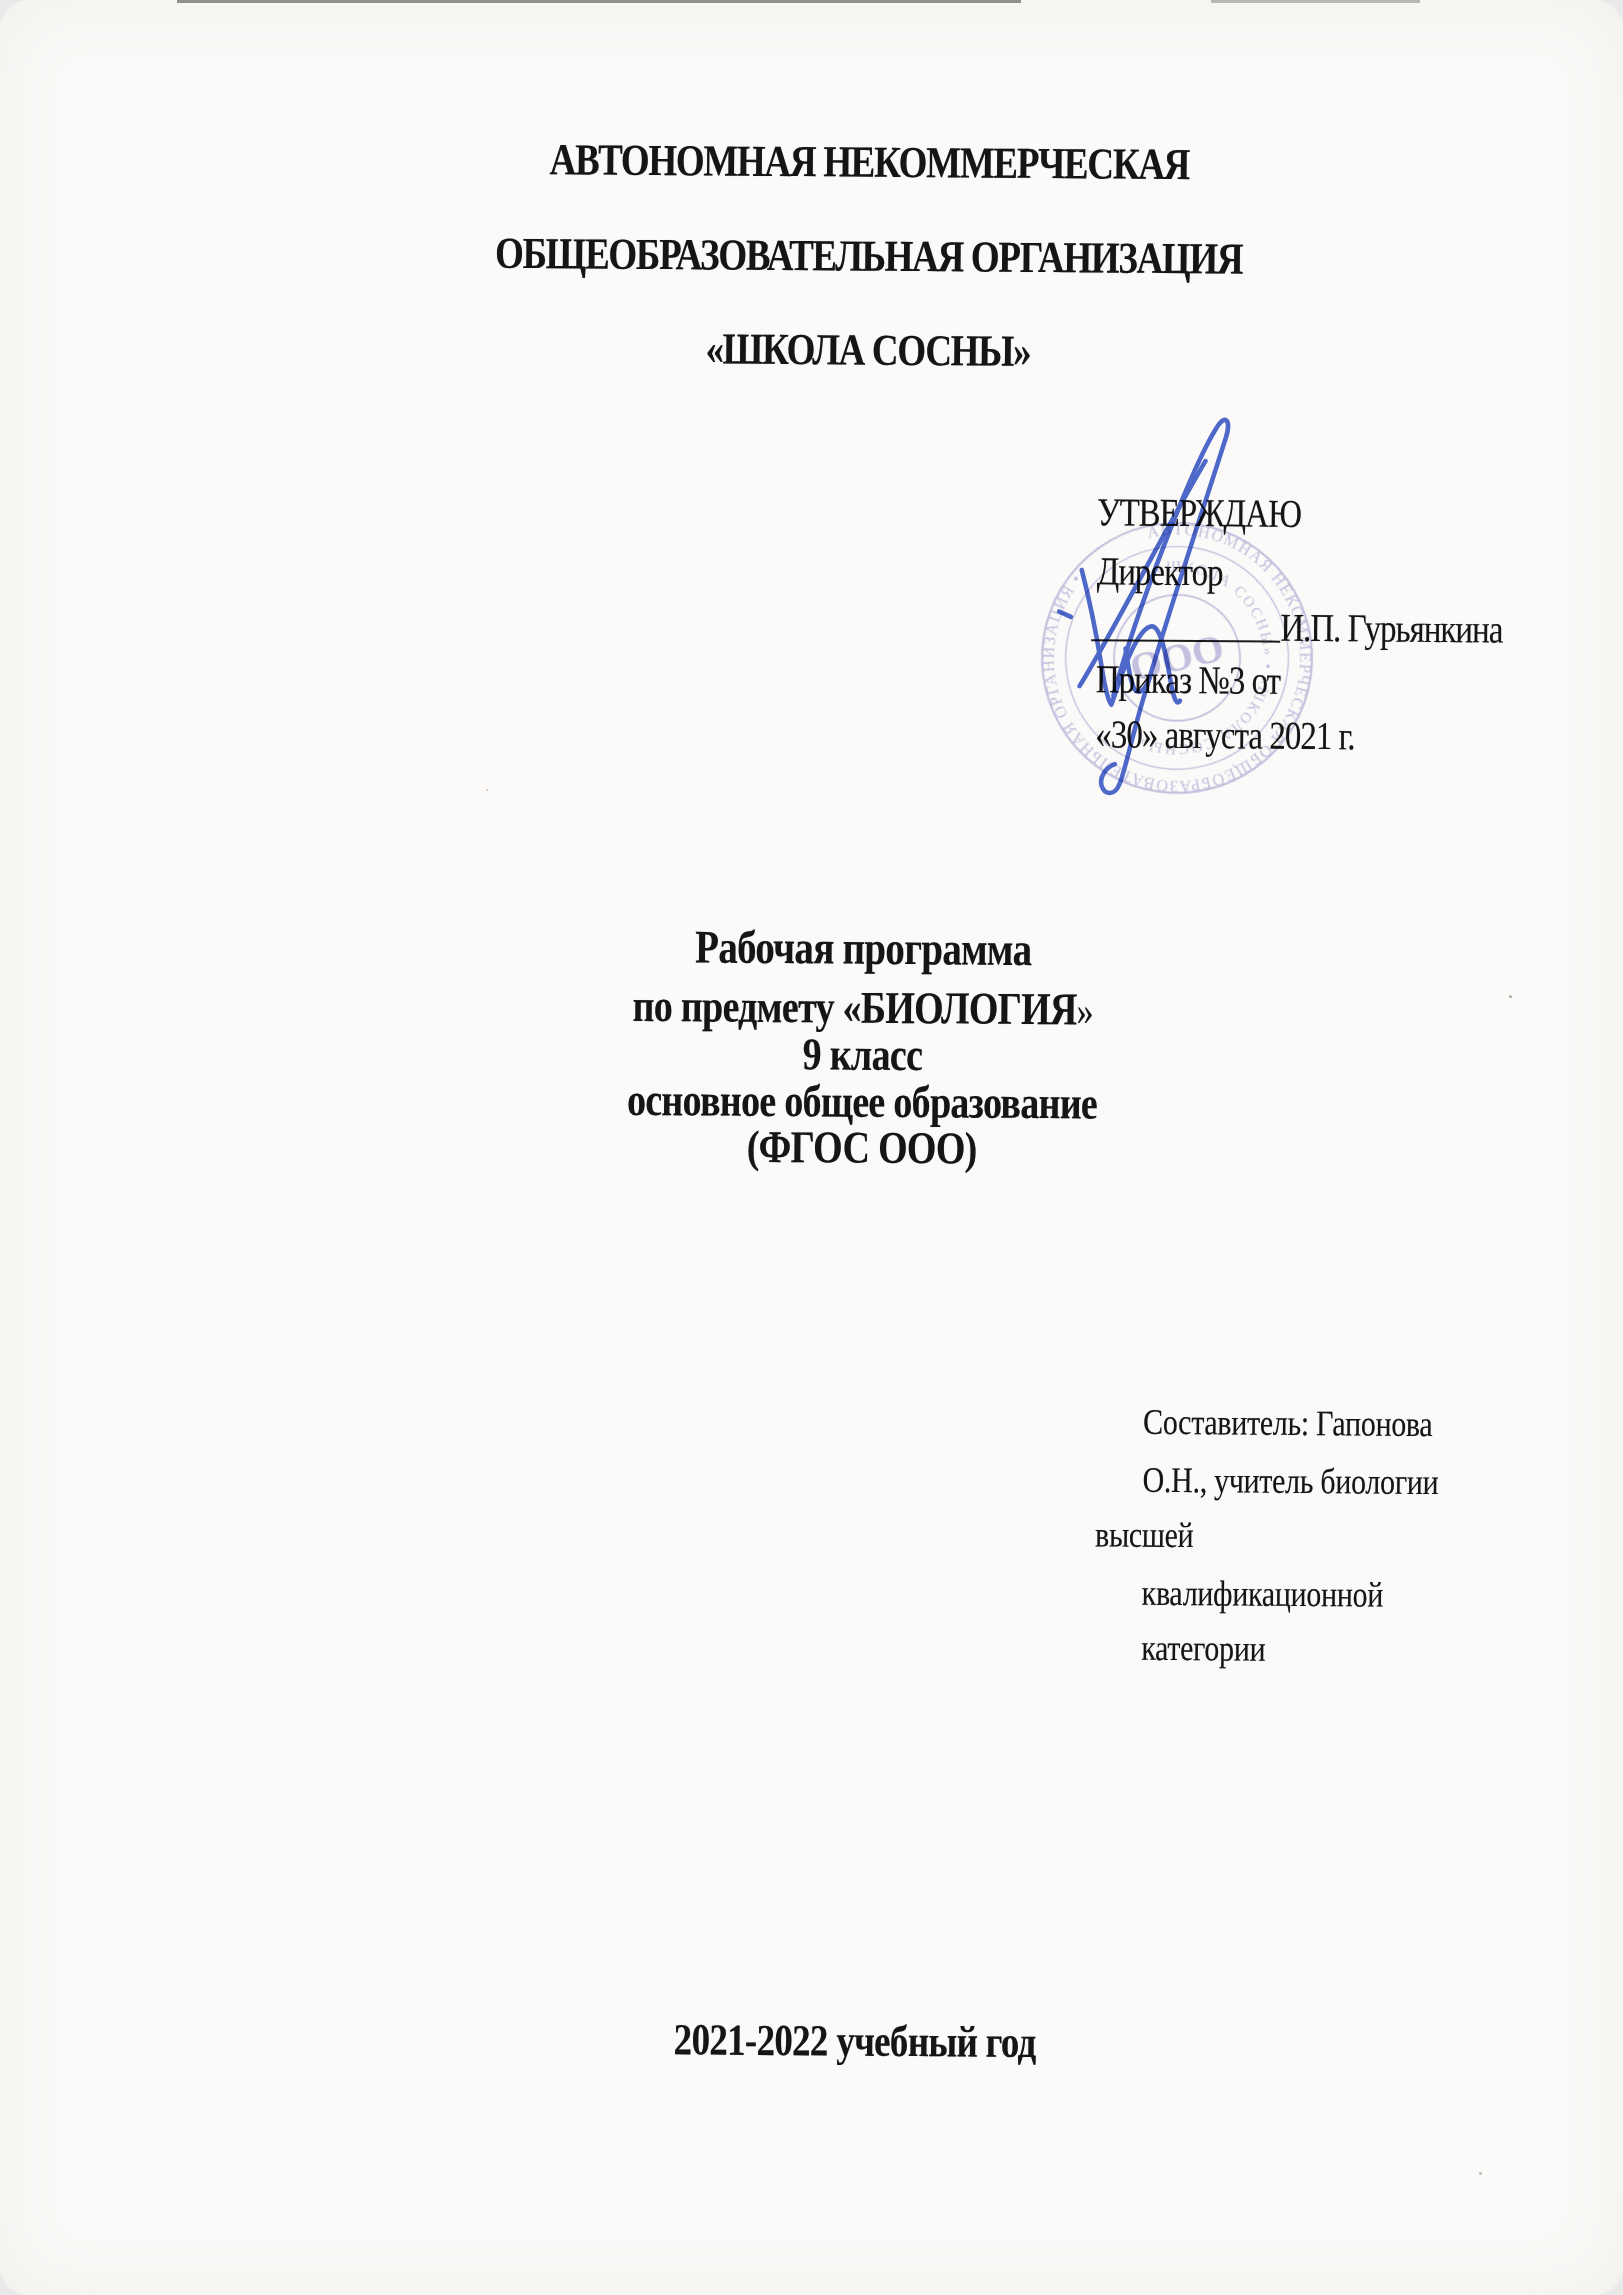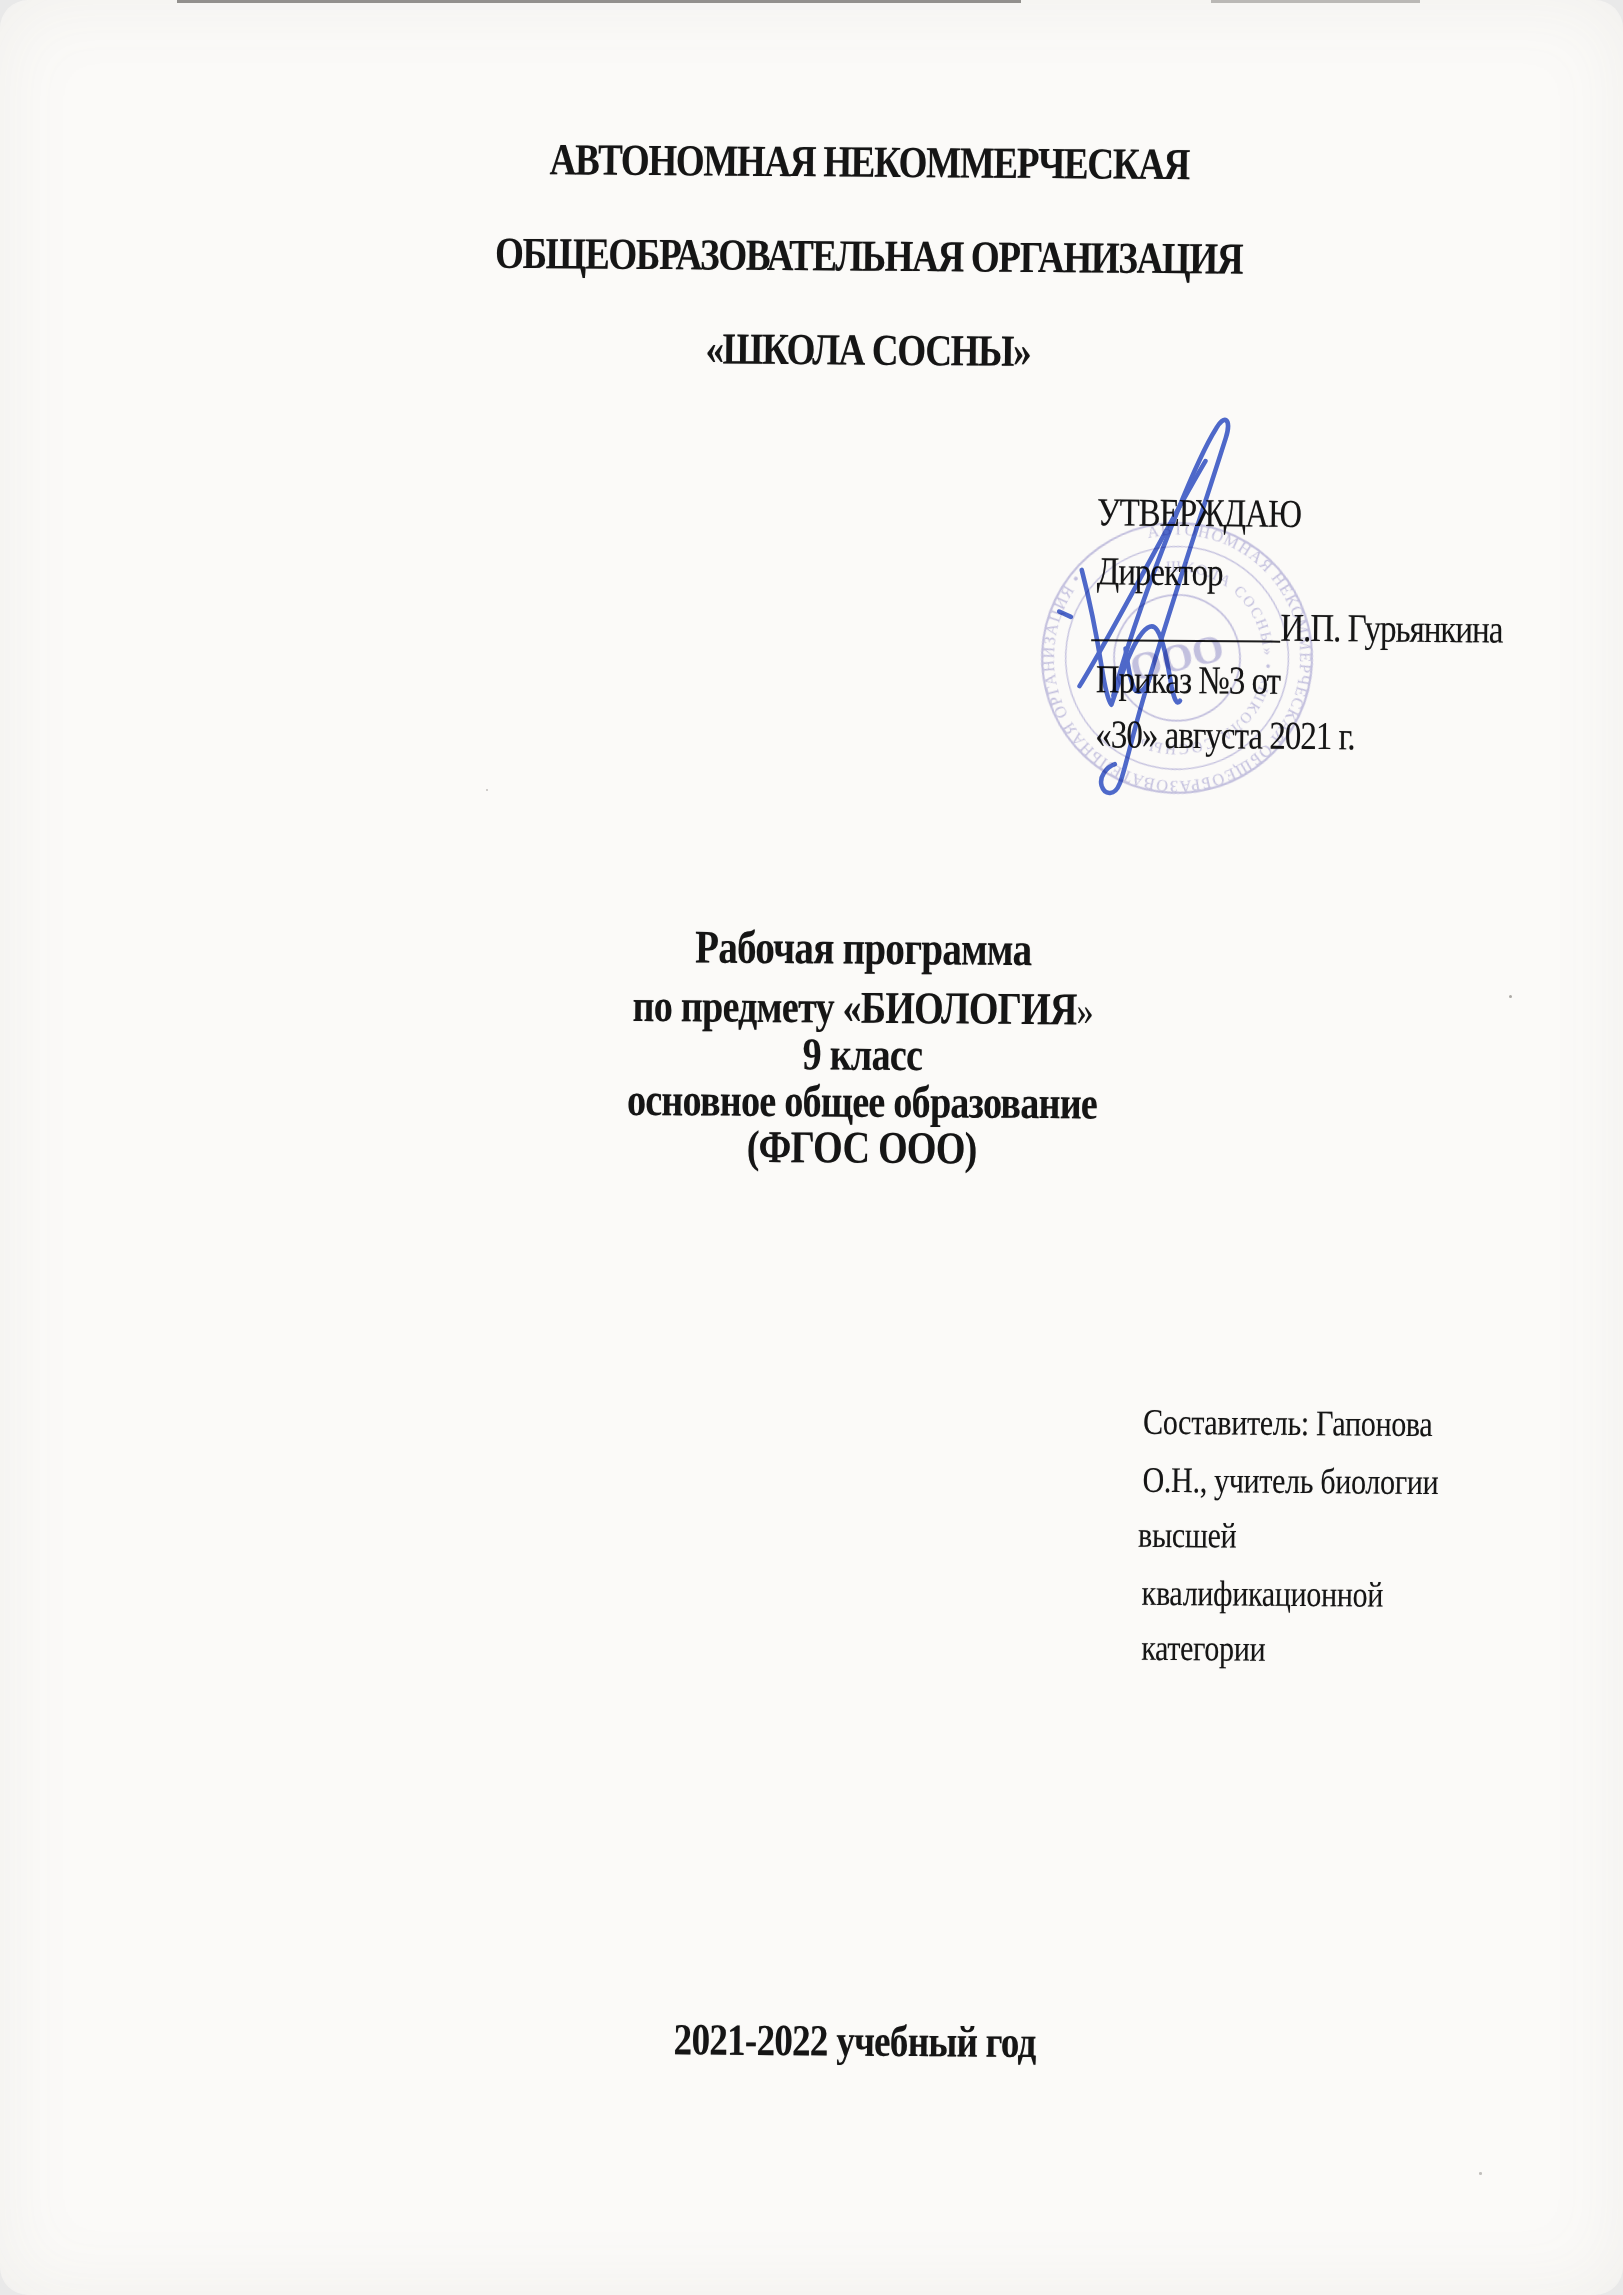--- a/index.html
+++ b/index.html
@@ -107,21 +107,21 @@
     <div class="line center-line t-line" style="top:1130px;">
       <span class="sy">(ФГОС ООО)</span>
     </div>
 
     <div class="line cp-line" style="left:1147px;top:1406px;">
       <span class="sy">Составитель: Гапонова</span>
     </div>
     <div class="line cp-line" style="left:1147px;top:1464px;">
       <span class="sy">О.Н., учитель биологии</span>
     </div>
-    <div class="line cp-line" style="left:1143px;top:1519px;text-decoration:underline;">
+    <div class="line cp-line" style="left:1100px;top:1519px;text-decoration:underline;">
       <span class="sy">высшей</span>
     </div>
     <div class="line cp-line" style="left:1147px;top:1577px;">
       <span class="sy">квалификационной</span>
     </div>
     <div class="line cp-line" style="left:1147px;top:1632px;text-align:center;">
       <span class="sy">категории</span>
     </div>
 
     <div class="line center-line f-line" style="top:2024px;">

